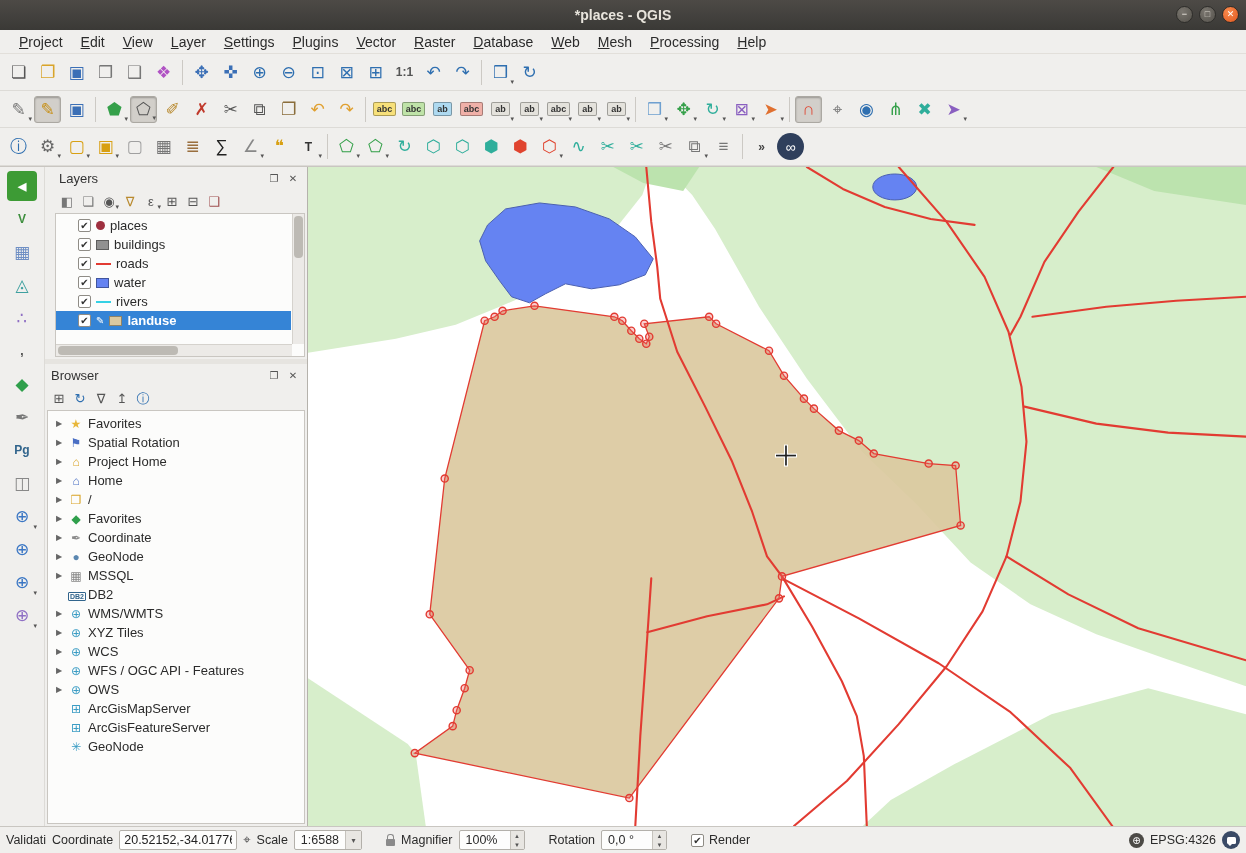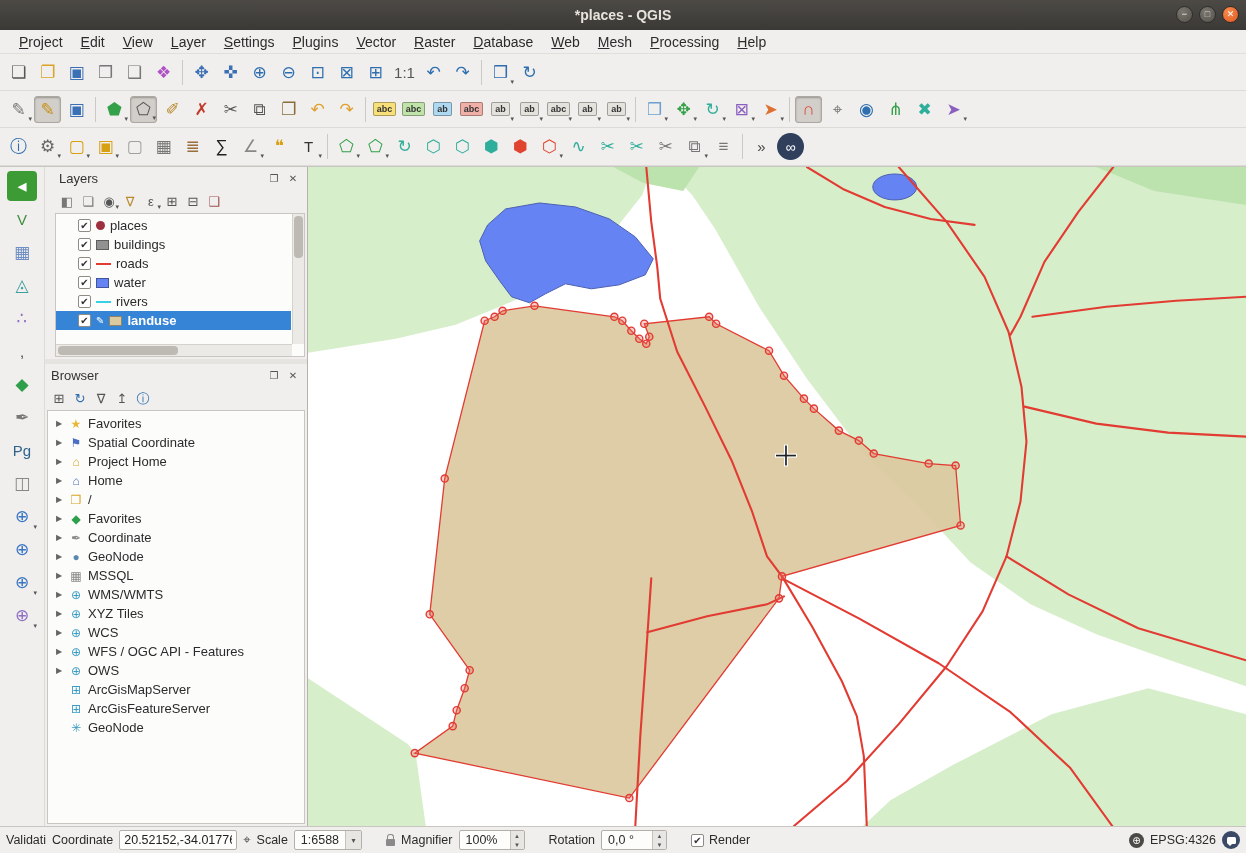--- a/index.html
+++ b/index.html
@@ -19,21 +19,21 @@
 
 
 .toolbar{position:absolute;left:0;right:0;background:#f0efed;display:flex;align-items:center;padding:0 4px;border-bottom:1px solid #dddbd7;overflow:hidden;}
 #tb1{top:54px;height:37px;}
 #tb2{top:91px;height:37px;}
 #tb3{top:128px;height:38px;}
 .icon-btn{width:27px;height:27px;min-width:27px;display:flex;align-items:center;justify-content:center;position:relative;border-radius:3px;margin:0 1px;}
 .icon-btn .glyph{font-size:17px;line-height:1;}
 .icon-btn.pressed{background:#d2cfca;box-shadow:inset 0 1px 2px rgba(0,0,0,.28);border:1px solid #aba8a2;}
 .icon-btn .dd{position:absolute;right:0;bottom:0;font-size:7px;color:#555;}
-.icon-txt{font-size:15px;font-weight:normal;}
+.icon-txt{font-size:12px;font-weight:bold;}
 .label-chip{font-size:9px;font-weight:bold;color:#333;padding:1px 3px;border:1px solid rgba(0,0,0,.3);border-radius:2px;}
 .tb-sep{width:1px;height:25px;background:#ccc9c4;margin:0 4px;}
 .circle-btn{background:#2f3f5c;border-radius:50%;}
 .circle-btn .glyph{color:#fff !important;font-size:14px;}
 .dsm-btn{background:#3d9b35;border-radius:4px;}
 .dsm-btn .glyph{color:#fff !important;font-size:18px;}
 
 
 .main{position:absolute;top:166px;left:0;right:0;bottom:27px;display:flex;border-top:1px solid #c9c6c1;}
 .leftbar{width:45px;background:#f0efed;display:flex;flex-direction:column;align-items:center;padding-top:4px;gap:3px;border-right:1px solid #dddbd7;}
@@ -542,21 +542,21 @@
         </div>
       <div class="browser-body" id="browser-tree">
           <div class="browser-row">
             <span class="b-arrow">▶</span>
             <span class="b-icon" style="color: rgb(232, 183, 58);">★</span>
             <span>Favorites</span>
           </div>
           <div class="browser-row">
             <span class="b-arrow">▶</span>
             <span class="b-icon" style="color: rgb(74, 111, 196);">⚑</span>
-            <span>Spatial Coordinate</span>
+            <span>Spatial Rotation</span>
           </div>
           <div class="browser-row">
             <span class="b-arrow">▶</span>
             <span class="b-icon" style="color: rgb(217, 164, 42);">⌂</span>
             <span>Project Home</span>
           </div>
           <div class="browser-row">
             <span class="b-arrow">▶</span>
             <span class="b-icon" style="color: rgb(74, 111, 196);">⌂</span>
             <span>Home</span>
@@ -578,20 +578,25 @@
           </div>
           <div class="browser-row">
             <span class="b-arrow">▶</span>
             <span class="b-icon" style="color: rgb(91, 135, 176);">●</span>
             <span>GeoNode</span>
           </div>
           <div class="browser-row">
             <span class="b-arrow">▶</span>
             <span class="b-icon" style="color: rgb(136, 136, 136);">▦</span>
             <span>MSSQL</span>
+          </div>
+          <div class="browser-row">
+            <span class="b-arrow"></span>
+            <span class="b-icon"><span class="b-chip">DB2</span></span>
+            <span>DB2</span>
           </div>
           <div class="browser-row">
             <span class="b-arrow">▶</span>
             <span class="b-icon" style="color: rgb(58, 156, 196);">⊕</span>
             <span>WMS/WMTS</span>
           </div>
           <div class="browser-row">
             <span class="b-arrow">▶</span>
             <span class="b-icon" style="color: rgb(58, 156, 196);">⊕</span>
             <span>XYZ Tiles</span>

